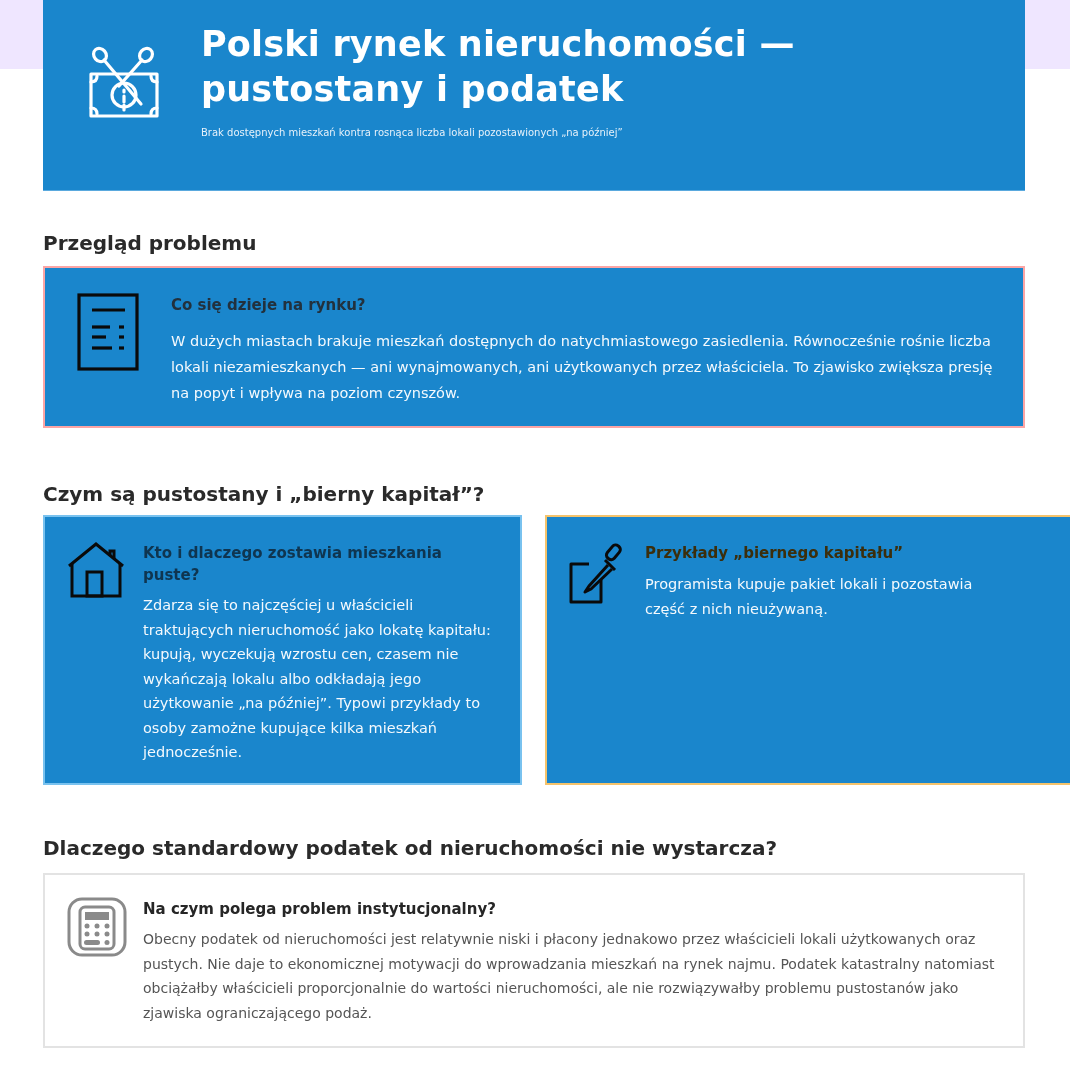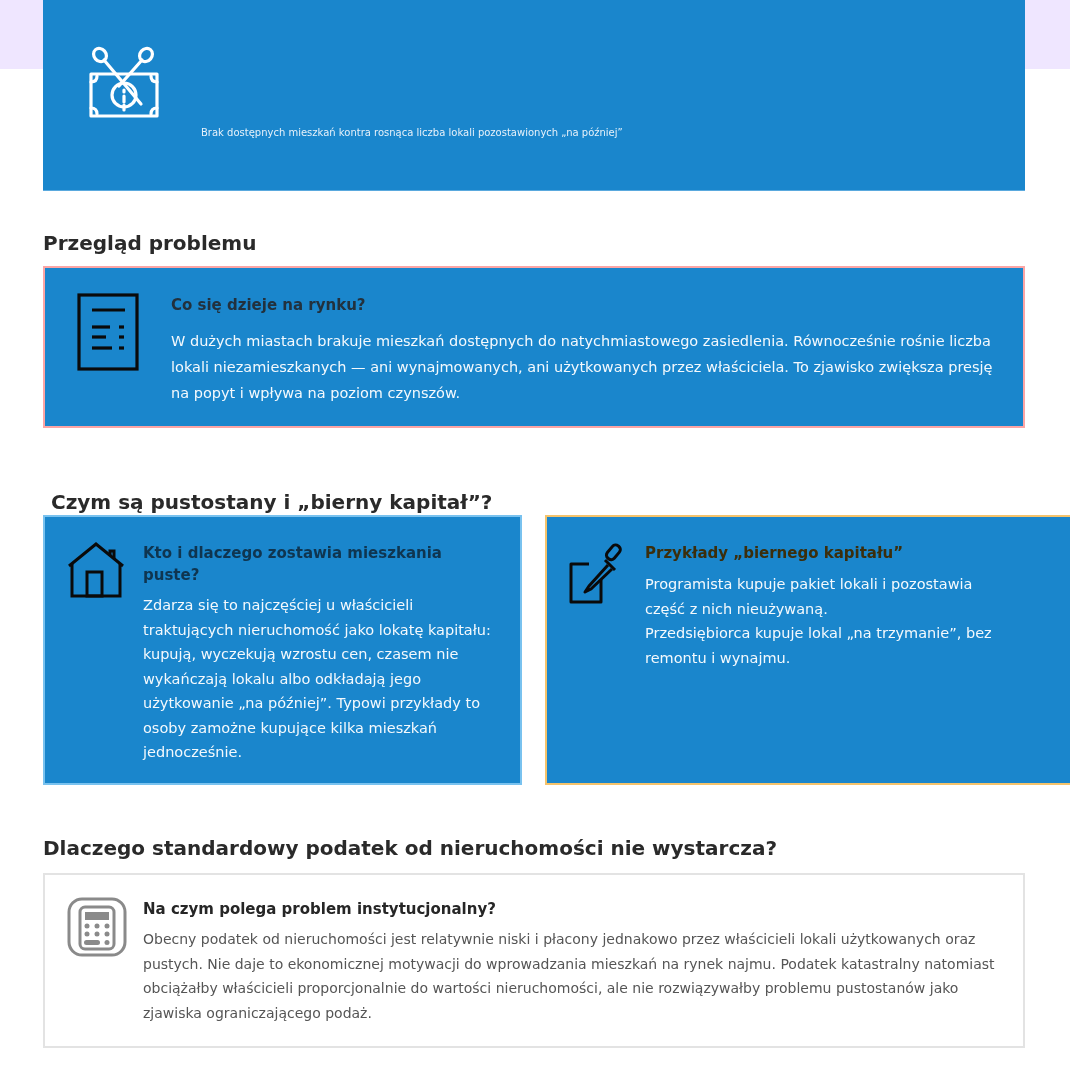--- a/index.html
+++ b/index.html
@@ -82,40 +82,41 @@
     <path d="M2 38 Q8 38 8 32 M68 38 Q62 38 62 32 M2 64 Q8 64 8 70 M68 64 Q62 64 62 70"></path>
     <circle cx="35" cy="51" r="12"></circle>
     <line x1="35" y1="46" x2="35" y2="48"></line>
     <line x1="35" y1="52" x2="35" y2="58"></line>
     <line x1="35" y1="61" x2="35" y2="66"></line>
     <ellipse cx="11" cy="11" rx="6" ry="7" transform="rotate(-40 11 11)"></ellipse>
     <ellipse cx="57" cy="11" rx="6" ry="7" transform="rotate(40 57 11)"></ellipse>
     <path d="M15 16 L52 60"></path>
     <path d="M53 16 L30 42"></path>
   </svg>
+  <div class="hero-title">Polski rynek nieruchomości — pustostany i podatek</div>
   <div class="hero-sub">Brak dostępnych mieszkań kontra rosnąca liczba lokali pozostawionych „na później”</div>
 </header>
 
 <h2 class="section-title" style="top:230px; margin:0;">Przegląd problemu</h2>
 <section class="card overview-card">
   <svg class="doc-icon" viewBox="0 0 62 78" fill="none" stroke="#0a0a0a" stroke-width="3.2">
     <rect x="2" y="2" width="58" height="74"></rect>
     <line x1="15" y1="17" x2="48" y2="17"></line>
     <line x1="15" y1="34" x2="33" y2="34"></line>
     <line x1="42" y1="34" x2="47" y2="34"></line>
     <line x1="15" y1="44" x2="29" y2="44"></line>
     <line x1="42" y1="44" x2="47" y2="44"></line>
     <line x1="15" y1="55" x2="35" y2="55"></line>
     <line x1="42" y1="55" x2="47" y2="55"></line>
   </svg>
   <div class="card-title">Co się dzieje na rynku?</div>
   <div class="card-body">W dużych miastach brakuje mieszkań dostępnych do natychmiastowego zasiedlenia. Równocześnie rośnie liczba lokali  niezamieszkanych — ani wynajmowanych, ani użytkowanych przez właściciela. To zjawisko zwiększa presję na popyt  i wpływa na poziom czynszów.</div>
 </section>
 
-<h2 class="section-title" style="top:481px; margin:8px;">Czym są pustostany i „bierny kapitał”?</h2>
+<h2 class="section-title" style="top:481px; margin:0;">Czym są pustostany i „bierny kapitał”?</h2>
 <section class="card who-card">
   <svg class="house-icon" viewBox="0 0 58 58" fill="none" stroke="#0a0a0a" stroke-width="3">
     <path d="M2 24 L29 2 L56 24"></path>
     <path d="M5 22 L5 54 L53 54 L53 22"></path>
     <rect x="20" y="30" width="15" height="24"></rect>
     <path d="M43 14 L43 9 L47 9 L47 17"></path>
   </svg>
   <div class="card-title">Kto i dlaczego zostawia mieszkania puste?</div>
   <div class="card-body">Zdarza się to najczęściej u właścicieli traktujących nieruchomość jako lokatę kapitału: kupują, wyczekują wzrostu cen, czasem nie wykańczają lokalu albo odkładają jego użytkowanie „na później”. Typowi przykłady to osoby zamożne  kupujące kilka mieszkań jednocześnie.</div>
 </section>
@@ -123,21 +124,20 @@
 <section class="card examples-card">
   <svg class="dropper-icon" viewBox="0 0 60 62" fill="none" stroke="#0a0a0a" stroke-width="3" stroke-linejoin="round">
     <path d="M20 22 L2 22 L2 60 L32 60 L32 38"></path>
     <rect x="40" y="2" width="9" height="16" rx="4" transform="rotate(40 44 10)"></rect>
     <path d="M36 18 L46 28"></path>
     <path d="M39 23 L20 44 L16 50 L22 47 L43 27"></path>
   </svg>
   <div class="card-title">Przykłady „biernego kapitału”</div>
   <div class="card-body">
     <div>Programista kupuje pakiet lokali i pozostawia część z nich nieużywaną.</div>
-    <div>Przedsiębiorca kupuje lokal „na trzymanie”, bez remontu i wynajmu.</div>
   </div>
 </section>
 
 <h2 class="section-title" style="top:835px; margin:0;">Dlaczego standardowy podatek od nieruchomości nie wystarcza?</h2>
 <section class="card tax-card">
   <svg class="calc-icon" viewBox="0 0 60 60">
     <rect x="2" y="2" width="56" height="56" rx="13" fill="none" stroke="#8a8a8a" stroke-width="3"></rect>
     <rect x="13" y="10" width="34" height="42" rx="5" fill="none" stroke="#8a8a8a" stroke-width="3"></rect>
     <rect x="18" y="15" width="24" height="8" fill="#8a8a8a"></rect>
     <circle cx="20" cy="29" r="2.5" fill="#8a8a8a"></circle>

